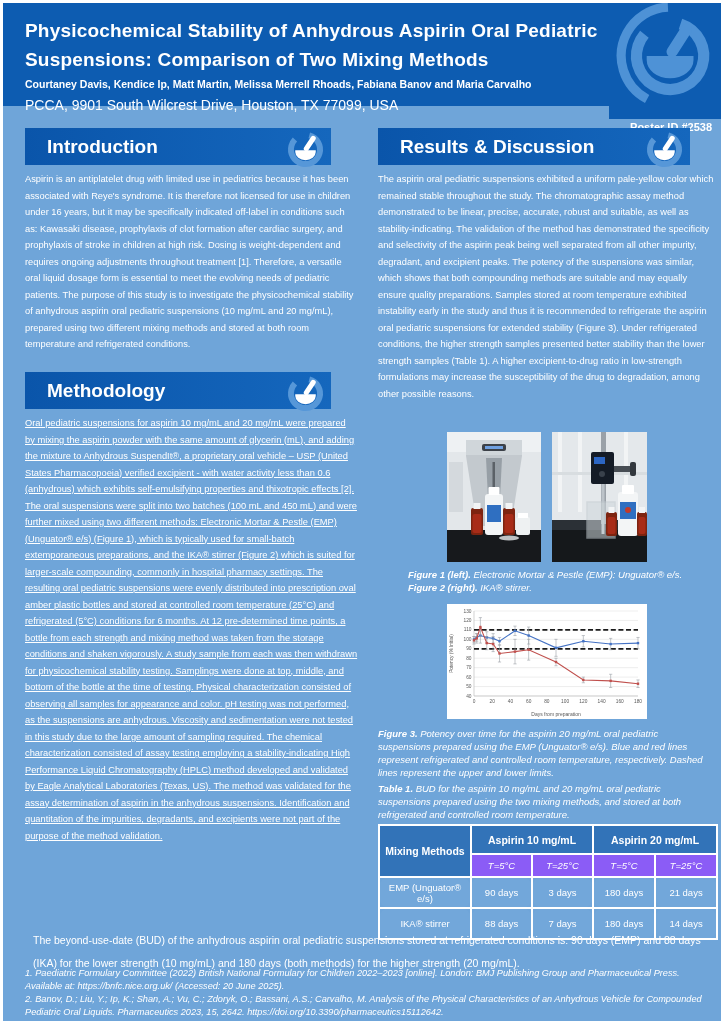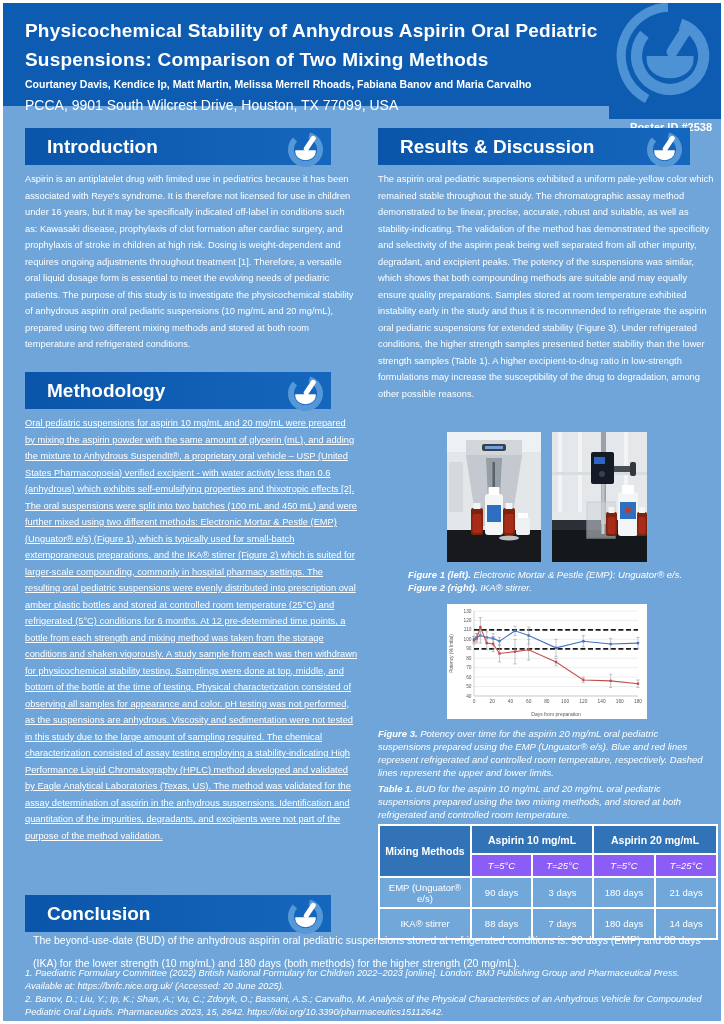--- a/index.html
+++ b/index.html
@@ -340,28 +340,20 @@
     <tr>
       <td class="method">IKA® stirrer</td>
       <td>88 days</td>
       <td>7 days</td>
       <td>180 days</td>
       <td>14 days</td>
     </tr>
   </tbody>
     </table>
 
-  <div class="abs bar bar-concl">
-    <span>Conclusion</span>
-    <svg class="bar-logo" viewBox="0 0 48 48">
-      <circle cx="24" cy="24" r="17" fill="none" stroke="#5697d8" stroke-width="7" stroke-dasharray="88 19" transform="rotate(-75 24 24)"></circle>
-      <line x1="33" y1="11" x2="25" y2="23" stroke="#fff" stroke-width="6" stroke-linecap="round"></line>
-      <path d="M12 25 h24 v2 a12 9.5 0 0 1 -24 0 z" fill="#fff"></path>
-    </svg>
-  </div>
   <div class="abs concl-text">The beyond-use-date (BUD) of the anhydrous aspirin oral pediatric suspensions stored at refrigerated conditions is: 90 days (EMP) and 88 days (IKA) for the lower strength (10 mg/mL) and 180 days (both methods) for the higher strength (20 mg/mL).</div>
 
   <div class="abs refs">
     <p>1. Paediatric Formulary Committee (2022) British National Formulary for Children 2022–2023 [online]. London: BMJ Publishing Group and Pharmaceutical Press. Available at: https://bnfc.nice.org.uk/ (Accessed: 20 June 2025).</p>
     <p>2. Banov, D.; Liu, Y.; Ip, K.; Shan, A.; Vu, C.; Zdoryk, O.; Bassani, A.S.; Carvalho, M. Analysis of the Physical Characteristics of an Anhydrous Vehicle for Compounded Pediatric Oral Liquids. Pharmaceutics 2023, 15, 2642. https://doi.org/10.3390/pharmaceutics15112642.</p>
   </div>
 
 </div>
 
 </body></html>

